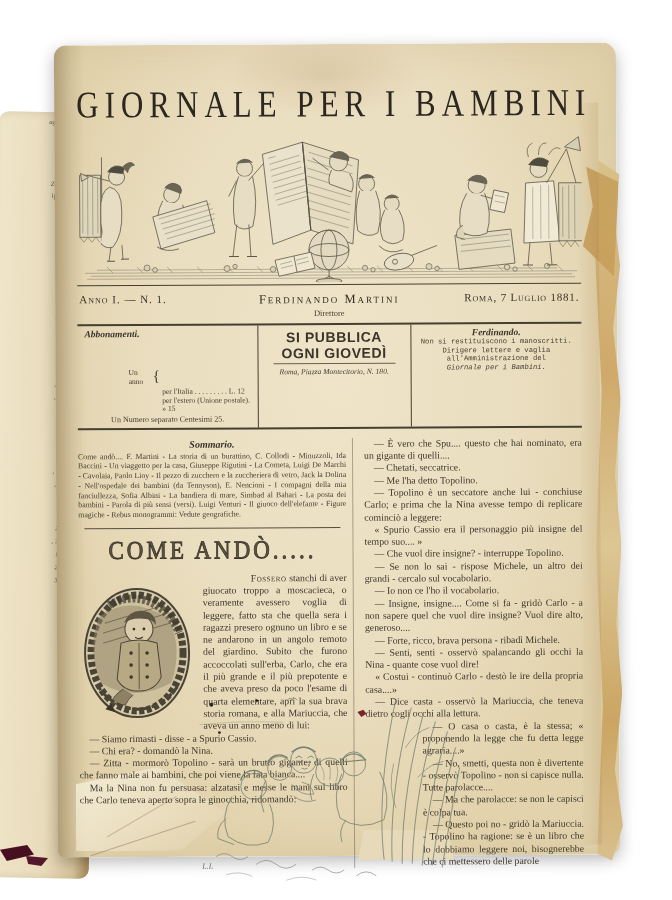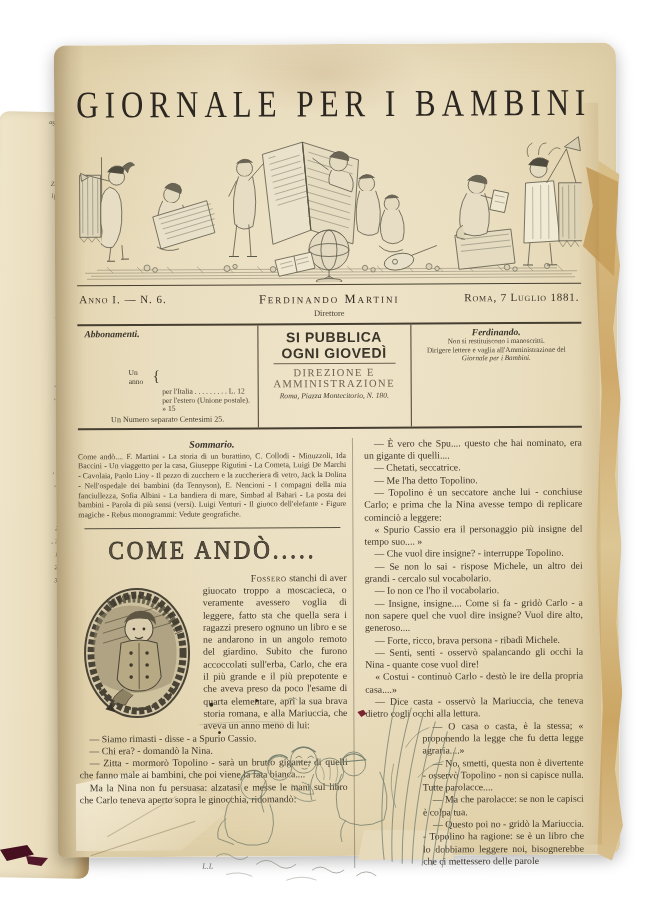--- a/index.html
+++ b/index.html
@@ -68,21 +68,21 @@
   .box-head{font-style:italic;font-weight:bold;font-size:9.5px;color:#3a342a;}
   .abb-row{display:flex;align-items:center;font-size:7.6px;margin-top:1px;color:#453e31;}
   .abb-label{margin-right:2px;margin-left:44px;}
   .abb-brace{font-size:15px;font-weight:200;margin-right:2px;color:#453e31;}
   .abb-lines{line-height:8.6px;margin-top:48px;}
   .abb-cent{text-align:center;font-size:8px;margin-top:1px;color:#453e31;}
   .pub-1{font-family:"Liberation Sans",sans-serif;font-weight:bold;font-size:14px;letter-spacing:.6px;color:#3a342a;
     border-bottom:1px solid #6a6151;padding-bottom:2px;margin:1px 8px 3px;}
   .pub-2{font-size:10.5px;letter-spacing:1.5px;color:#6c6250;margin-top:2px;}
   .pub-3{font-style:italic;font-size:7.6px;color:#453e31;margin-top:2px;}
-  .avv-line{font-size:7.2px;line-height:8.6px;color:#453e31;}
+  .avv-line{font-size:7.2px;line-height:8.6px;color:#453e31;font-family:Liberation Mono, monospace;}
   .avv-it{font-style:italic;}
 
   .columns{display:flex;margin-top:9px;position:relative;}
   .col-left{width:268px;}
   .col-right{width:218px;margin-left:6px;border-left:1px solid rgba(70,60,45,.4);padding-left:11px;}
   .somm-head{text-align:center;font-weight:bold;font-style:italic;font-size:10px;color:#38322a;}
   .somm-body{font-size:7.8px;line-height:9.7px;text-align:justify;margin-top:2px;color:#453e31;}
   .rule-light{border:0;border-top:1px solid #55503f;margin:8px 6px 9px;}
   .article-title{text-align:center;font-size:23px;letter-spacing:3px;color:#5d5443;
     -webkit-text-stroke:.7px #352f25;margin:2px 0 9px;transform:scaleY(1.12);}
@@ -260,21 +260,21 @@
             <path d="M482 116 l4 6 4 -6 4 6 4 -6 4 6" stroke-width=".5"></path>
             <path d="M453 118 l-2 22 M473 118 l2 22"></path>
             <path d="M446 140 h10 M470 140 h10" stroke-width="1"></path>
           </g>
         </g>
       </svg>
 
       <hr class="rule-heavy" data-interactable="false">
 
       <div class="masthead-row" data-interactable="false">
-        <div class="mh-issue" data-interactable="false">Anno I. — N. 6.</div>
+        <div class="mh-issue" data-interactable="false">Anno I. — N. 1.</div>
         <div class="mh-center" data-interactable="false">
           <div class="mh-name" data-interactable="false">Ferdinando Martini</div>
           <div class="mh-role" data-interactable="false">Direttore</div>
         </div>
         <div class="mh-date" data-interactable="false">Roma, 7 Luglio 1881.</div>
       </div>
 
       <div class="info-box" data-interactable="false">
         <div class="info-cell cell-abb" data-interactable="false">
           <div class="box-head" data-interactable="false">Abbonamenti.</div>
@@ -283,21 +283,20 @@
             <span class="abb-brace" data-interactable="false">{</span>
             <span class="abb-lines">
               <span data-interactable="false">per l'Italia . . . . . . . . .  L. 12</span><br>
               <span data-interactable="false">per l'estero (Unione postale).  » 15</span>
             </span>
           </div>
           <div class="abb-cent" data-interactable="false">Un Numero separato Centesimi 25.</div>
         </div>
         <div class="info-cell cell-pub" data-interactable="false">
           <div class="pub-1" data-interactable="false">SI PUBBLICA OGNI GIOVEDÌ</div>
-          <div class="pub-2" data-interactable="false">DIREZIONE E AMMINISTRAZIONE</div>
           <div class="pub-3" data-interactable="false">Roma, Piazza Montecitorio, N. 180.</div>
         </div>
         <div class="info-cell cell-avv" data-interactable="false">
           <div class="box-head" data-interactable="false">Ferdinando.</div>
           <div class="avv-line" data-interactable="false">Non si restituiscono i manoscritti.</div>
           <div class="avv-line" data-interactable="false">Dirigere lettere e vaglia all'Amministrazione del</div>
           <div class="avv-line avv-it" data-interactable="false">Giornale per i Bambini.</div>
         </div>
       </div>
 

